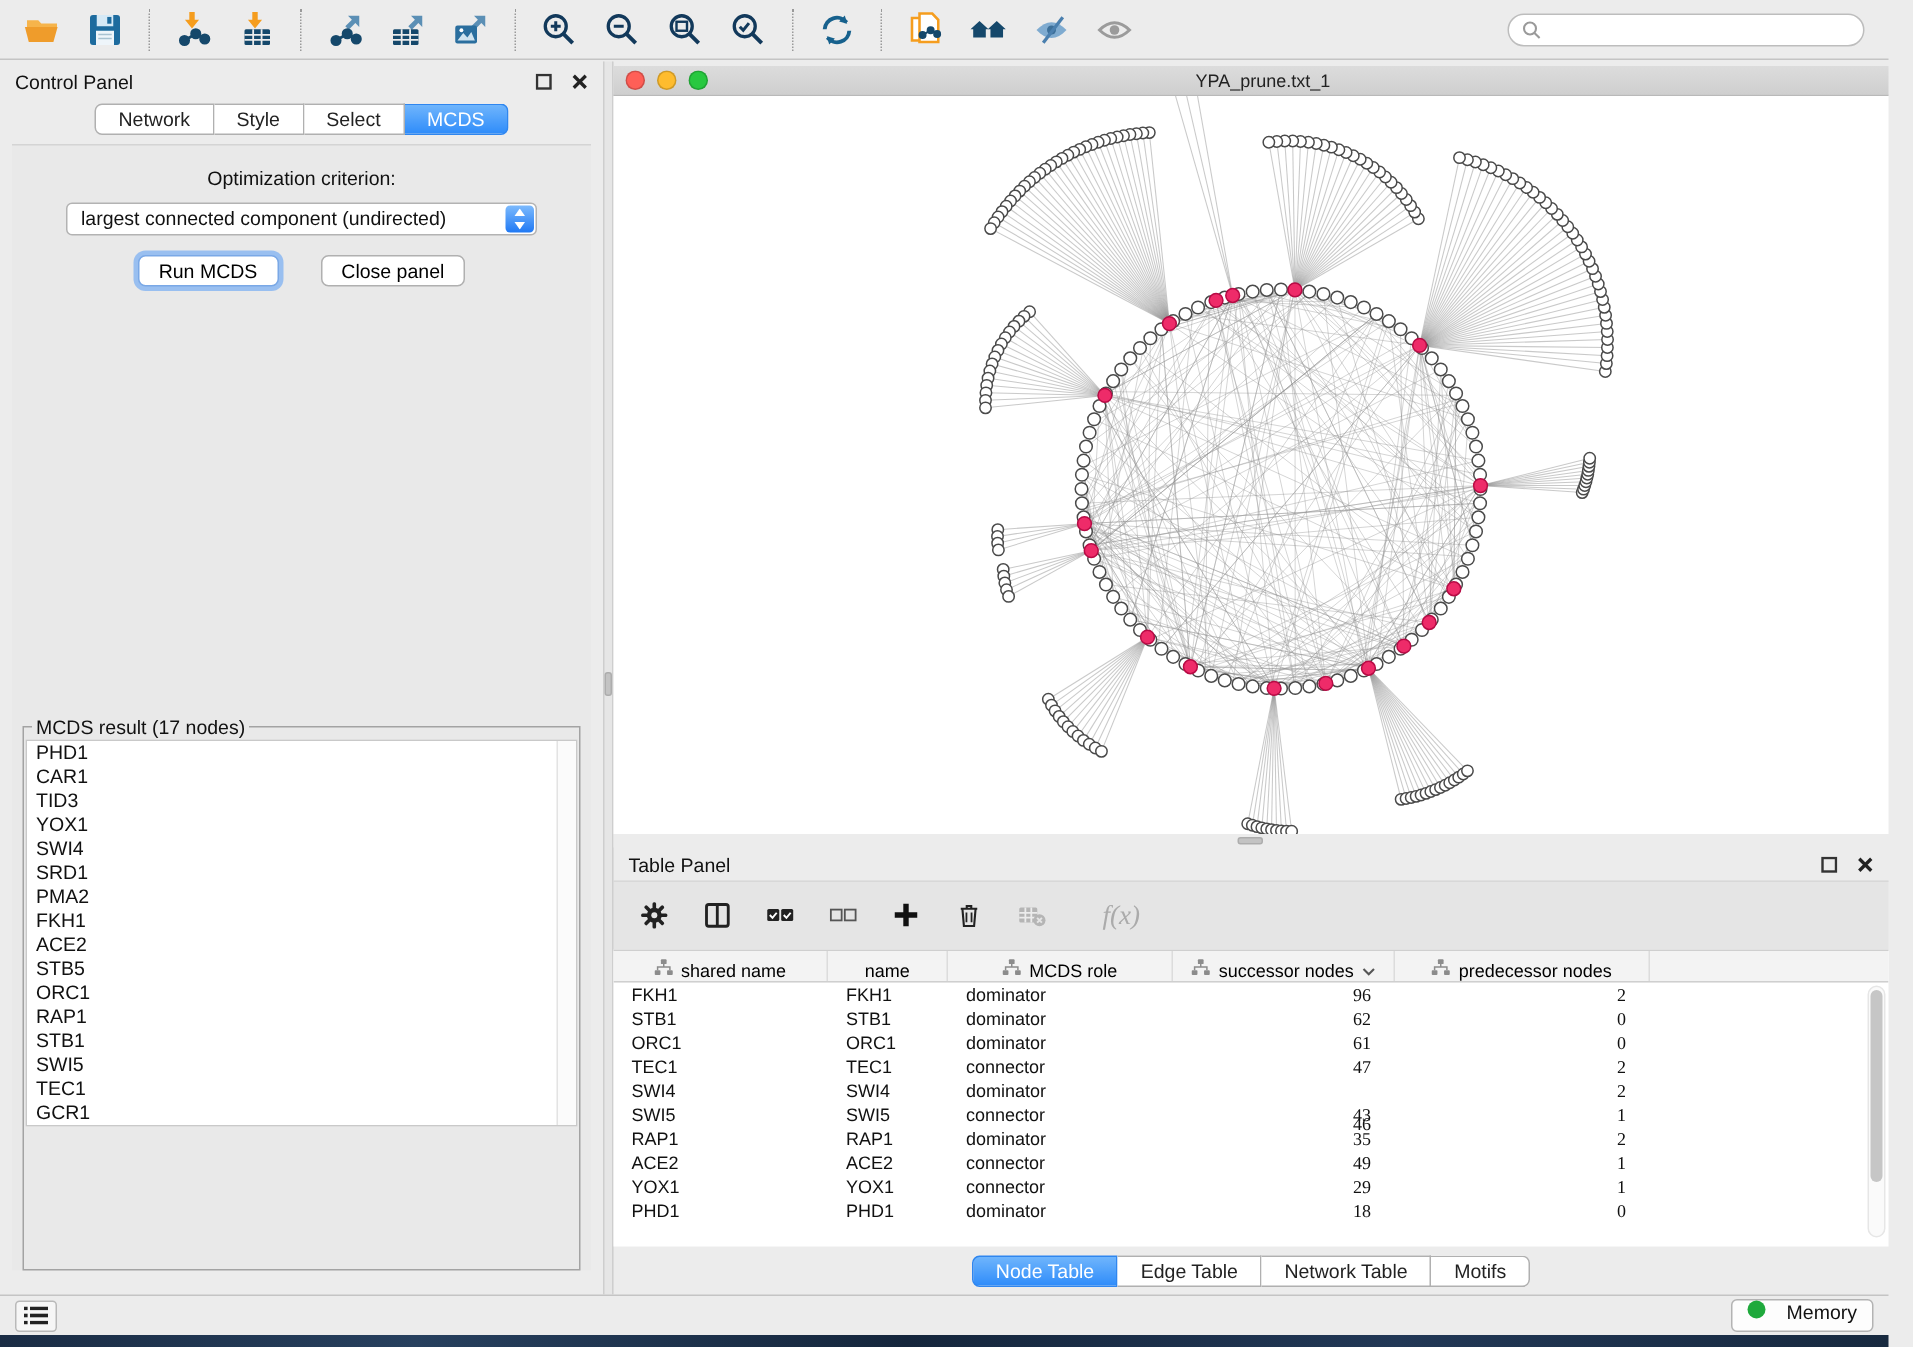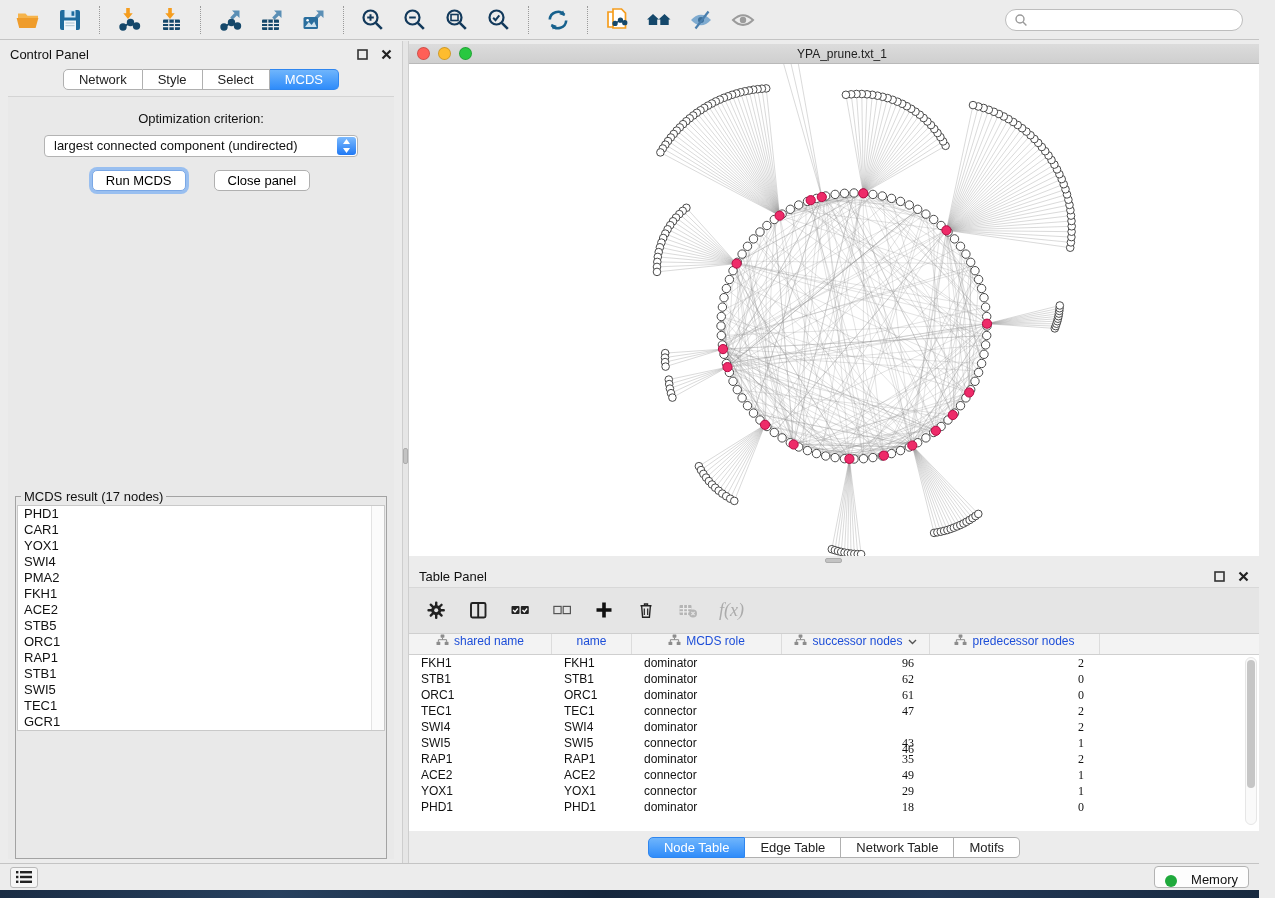--- a/index.html
+++ b/index.html
@@ -26,21 +26,21 @@
   .wic { width:12px; height:12px; display:flex; align-items:center; justify-content:center; cursor:pointer; }
 
   .tabs-row { display:flex; justify-content:center; margin-top:2px; }
   .seg { display:flex; height:21px; }
   .seg .tab { background:#fff; border:1px solid #b0b0b0; border-left:none; padding:0 15px; font-size:13px;
               display:flex; align-items:center; cursor:pointer; color:#222; }
   .seg .tab:first-child { border-left:1px solid #b0b0b0; border-radius:5px 0 0 5px; }
   .seg .tab:last-child { border-radius:0 5px 5px 0; }
   .seg .tab.active { background:linear-gradient(#6fb5fc,#2f8cfa); border-color:#2f86ef; color:#fff; }
 
-  .cp-content { flex:1; margin:6px 8px 4px; background:#e9e9e9; border-top:1px solid #d4d4d4;
+  .cp-content { flex:1; margin:6px 8px 16px; background:#e9e9e9; border-top:1px solid #d4d4d4;
                 display:flex; flex-direction:column; align-items:center; }
   .opt-label { margin-top:14px; font-size:13px; }
   .select { margin-top:9px; width:314px; height:22px; background:#fff; border:1px solid #b3b3b3; border-radius:4px;
             position:relative; font-size:13px; line-height:20px; padding-left:9px; cursor:pointer; }
   .select .stepper { position:absolute; right:1px; top:1px; bottom:1px; width:19px; border-radius:3px;
             background:linear-gradient(#7cbafd,#2079f4); display:flex; flex-direction:column; align-items:center; justify-content:center; gap:2px; }
   .btn-row { margin-top:13px; display:flex; gap:28px;border-radius:10px; }
   .mac-btn { height:21px; padding:0 13px; background:#fff; border:1px solid #b0b0b0; border-radius:5px;
              font-size:13px; font-family:"Liberation Sans",sans-serif; cursor:pointer; }
   .mac-btn.focused { box-shadow:0 0 0 3px rgba(87,157,246,.55); border-color:#7aa8e6; }
@@ -70,38 +70,38 @@
 
   
   .tpanel { flex:1; display:flex; flex-direction:column; background:#ececec; min-height:0; }
   .tp-toolbar { height:46px; background:#e5e5e5; border-top:1px solid #d8d8d8; display:flex; align-items:center; padding-left:16px; gap:20px; }
   .tp-tool { width:22px; height:22px; display:flex; align-items:center; justify-content:center; cursor:pointer; }
   .tp-tool.disabled { cursor:default; }
   .fx { font-family:"Liberation Serif",serif; font-style:italic; font-size:18px; color:#ababab; }
 
   .tbl { flex:1; background:#fff; border-top:1px solid #cfcfcf; position:relative; overflow:hidden; }
   .tbl-head { display:flex; height:21px; background:#f3f3f3; border-bottom:1px solid #cfcfcf; }
-  .th { display:flex; align-items:flex-start; justify-content:center; gap:5px; font-size:12px; color:#1d4ed8;
+  .th { display:flex; align-items:flex-end; justify-content:center; gap:5px; font-size:12px; color:#000000;
         border-right:1px solid #dcdcdc; cursor:pointer; }
   .tr { display:flex; height:16px; align-items:center; }
   .td { font-size:12px; white-space:nowrap; overflow:hidden; }
   .td.l { padding-left:12px; text-align:left; }
   .td.r { padding-right:16px; text-align:right;font-family:Liberation Serif, serif; }
   .tbl .sb-track { position:absolute; top:23px; right:2px; bottom:6px; width:12px; background:#fafafa; border:1px solid #e6e6e6; border-radius:6px; }
   .tbl .sb-thumb { position:absolute; top:2px; left:1px; width:8px; height:128px; background:#c6c6c6; border-radius:4px; }
 
   .tp-tabs { height:32px; display:flex; align-items:center; justify-content:center; background:#ececec; }
 
   
   .statusbar { position:absolute; left:0; right:0; bottom:8px; height:27px; background:#ececec; border-top:1px solid #c4c4c4;
                display:flex; align-items:center; padding:0 10px; }
   .status-left-btn { width:28px; height:21px; background:#f6f6f6; border:1px solid #b9b9b9; border-radius:3px;
                      display:flex; align-items:center; justify-content:center; cursor:pointer; }
   .memory-btn { margin-left:auto; height:22px; background:#fdfdfd; border:1px solid #b3b3b3; border-radius:4px;
-                display:flex; align-items:flex-end; gap:14px; padding:0 10px; font-size:13px; cursor:pointer; }
+                display:flex; align-items:flex-start; gap:14px; padding:0 10px; font-size:13px; cursor:pointer; }
   .mem-dot { width:12px; height:12px; border-radius:50%; }
 
   .desktop-strip { position:absolute; left:0; right:0; bottom:0; height:8px;
                    background:linear-gradient(90deg,#1a2c44,#27405e 22%,#15263c 48%,#223856 74%,#17293f); }
 </style>
 </head>
 <body>
 
 <div id="app">
 
@@ -302,22 +302,24 @@
           <button class="mac-btn focused">Run MCDS</button>
           <button class="mac-btn">Close panel</button>
         </div>
         <div class="cp-spacer"></div>
         <fieldset class="result">
           <legend>MCDS result (17 nodes)</legend>
           <div class="listbox">
             <div id="mcds-list">
                 <div class="list-item">PHD1</div>
                 <div class="list-item">CAR1</div>
+                <div class="list-item">TID3</div>
                 <div class="list-item">YOX1</div>
                 <div class="list-item">SWI4</div>
+                <div class="list-item">SRD1</div>
                 <div class="list-item">PMA2</div>
                 <div class="list-item">FKH1</div>
                 <div class="list-item">ACE2</div>
                 <div class="list-item">STB5</div>
                 <div class="list-item">ORC1</div>
                 <div class="list-item">RAP1</div>
                 <div class="list-item">STB1</div>
                 <div class="list-item">SWI5</div>
                 <div class="list-item">TEC1</div>
                 <div class="list-item">GCR1</div>
@@ -1165,21 +1167,21 @@
             <span class="tp-tool disabled">
               <svg width="19" height="19" viewBox="0 0 19 19">
                 <rect x="0.5" y="4" width="12" height="10" rx="1" fill="#b5b5b5"></rect>
                 <g stroke="#ececec" stroke-width="1.2">
                   <path d="M0.5 7.6h12M0.5 10.8h12M4.58 4v10M8.540000000000001 4v10"></path>
                 </g>
                 <circle cx="14" cy="12.5" r="4" fill="#b5b5b5"></circle>
                 <path d="M12.4 10.9l3.2 3.2M15.6 10.9l-3.2 3.2" stroke="#e5e5e5" stroke-width="1.3"></path>
               </svg>
             </span>
-            <span class="tp-tool disabled" style="width: auto;">
+            <span class="tp-tool disabled" style="width: auto; margin-left: 16px;">
               <span class="fx">f(x)</span>
             </span>
           </div>
         <div class="tbl">
           <div class="tbl-head" id="tbl-head">
               <div class="th" style="width: 143px;">
                 <span><svg width="13" height="12" viewBox="0 0 13 12">
                     <g fill="#8c8c8c">
                       <rect x="4.6" y="0.5" width="3.8" height="3.2" rx="0.6"></rect>
                       <rect x="0.5" y="7.8" width="3.8" height="3.2" rx="0.6"></rect>

